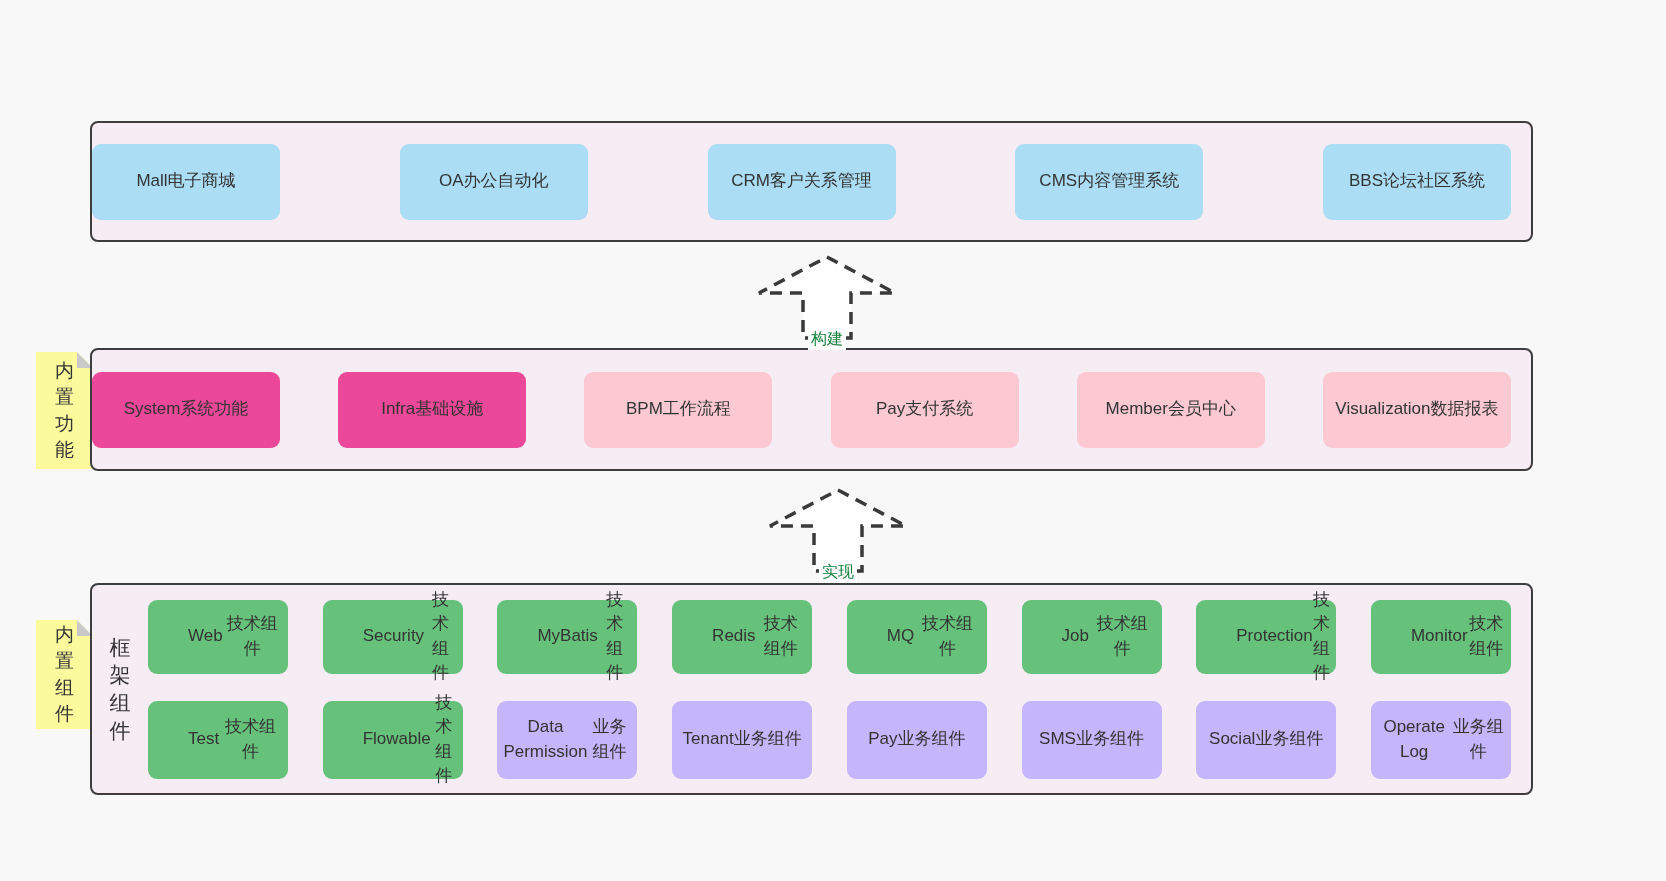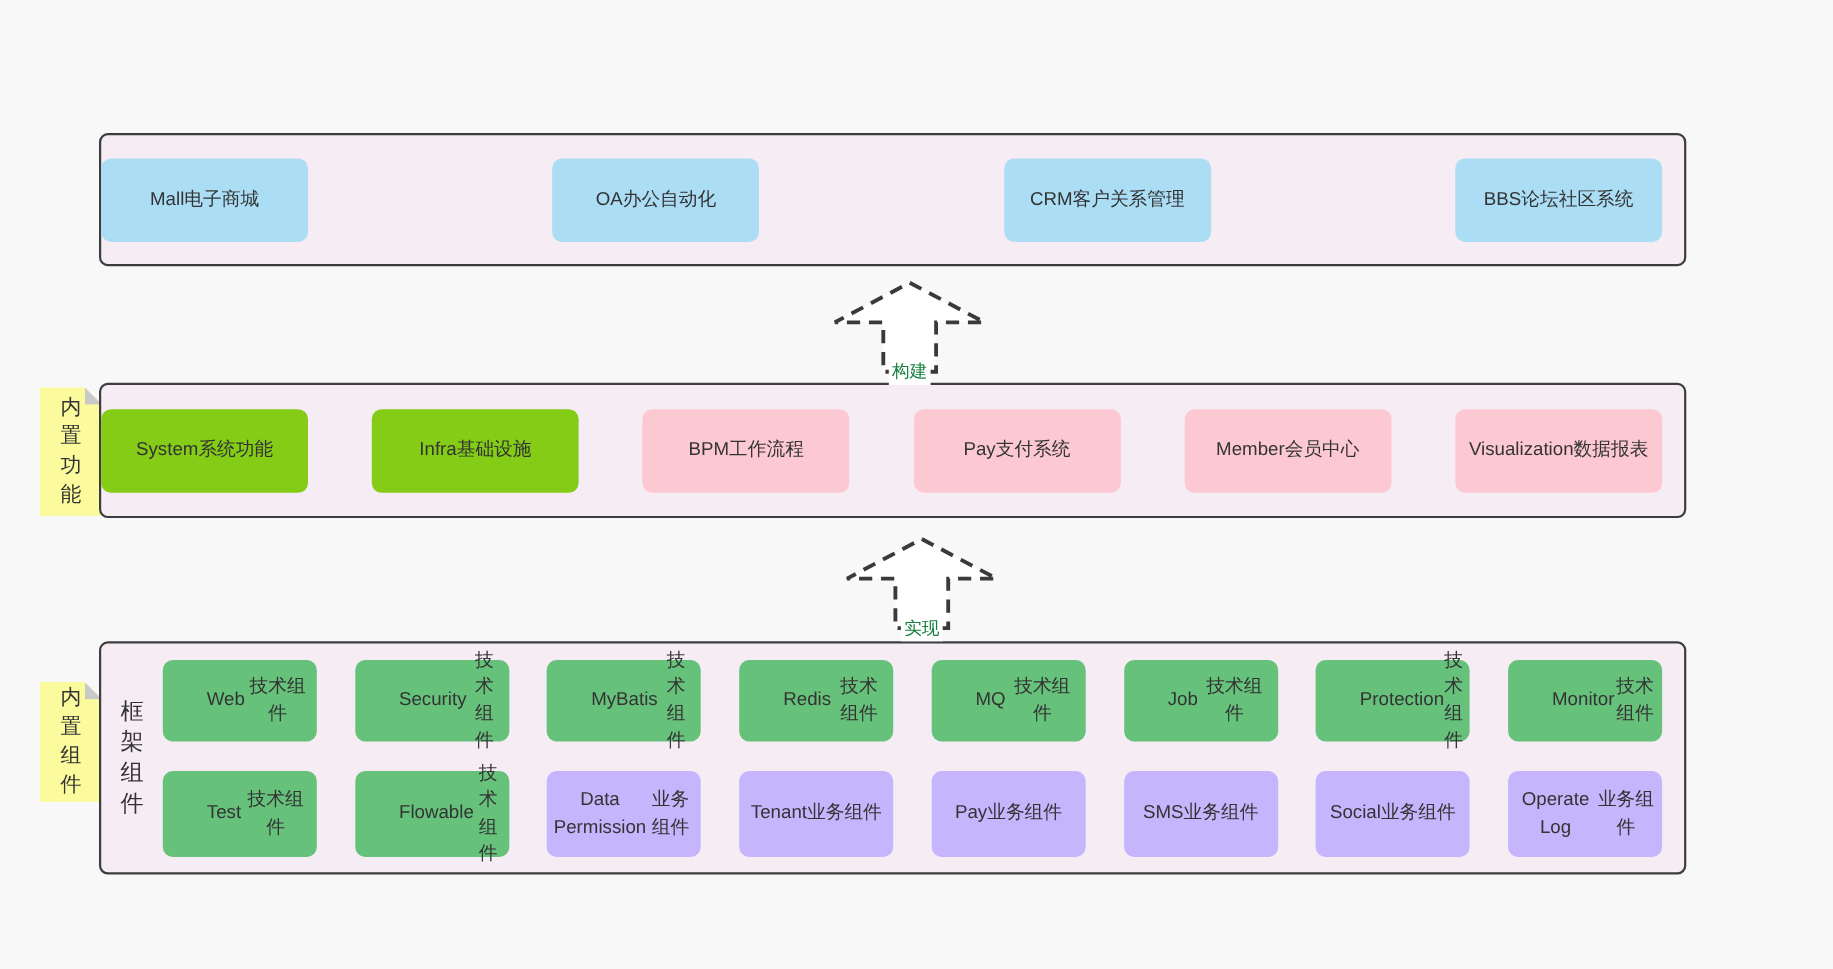--- a/index.html
+++ b/index.html
@@ -74,21 +74,21 @@
     line-height: 1.42;
     color: #333;
     box-sizing: border-box;
     padding: 4px 6px;
   }
   .box-lg { width: 188px; height: 76px; }
   .box-sm { width: 140px; height: 74px; }
   .row2 .box-sm { height: 78px; }
 
   .blue       { background: #abddf5; }
-  .red        { background: #84cc16; }
+  .red        { background: #ec4899; }
   .pink       { background: #fcc9d3; }
   .green      { background: #66c17b; padding-left: 40px; }
   .lightgreen { background: #c4b5fd; }
 
   
   .sticky {
     position: absolute;
     left: 36px;
     width: 57px;
     background: #fbfb9e;
@@ -155,20 +155,24 @@
     </div>
     <div class="box box-lg blue">
       <div>OA</div>
       <div>办公自动化</div>
     </div>
     <div class="box box-lg blue">
       <div>CRM</div>
       <div>客户关系管理</div>
     </div>
     <div class="box box-lg blue">
+      <div>CMS</div>
+      <div>内容管理系统</div>
+    </div>
+    <div class="box box-lg blue">
       <div>BBS</div>
       <div>论坛社区系统</div>
     </div>
   </div>
 </div>
 
 <div class="arrow arrow-build">
   <svg width="144" height="88" viewBox="0 0 144 88">
     <path d="M72 3 L140 39 L96 39 L96 84 L48 84 L48 39 L4 39 Z" fill="#ffffff" stroke="#3a3a3a" stroke-width="3.5" stroke-dasharray="12 8" stroke-linejoin="miter"></path>
   </svg>

